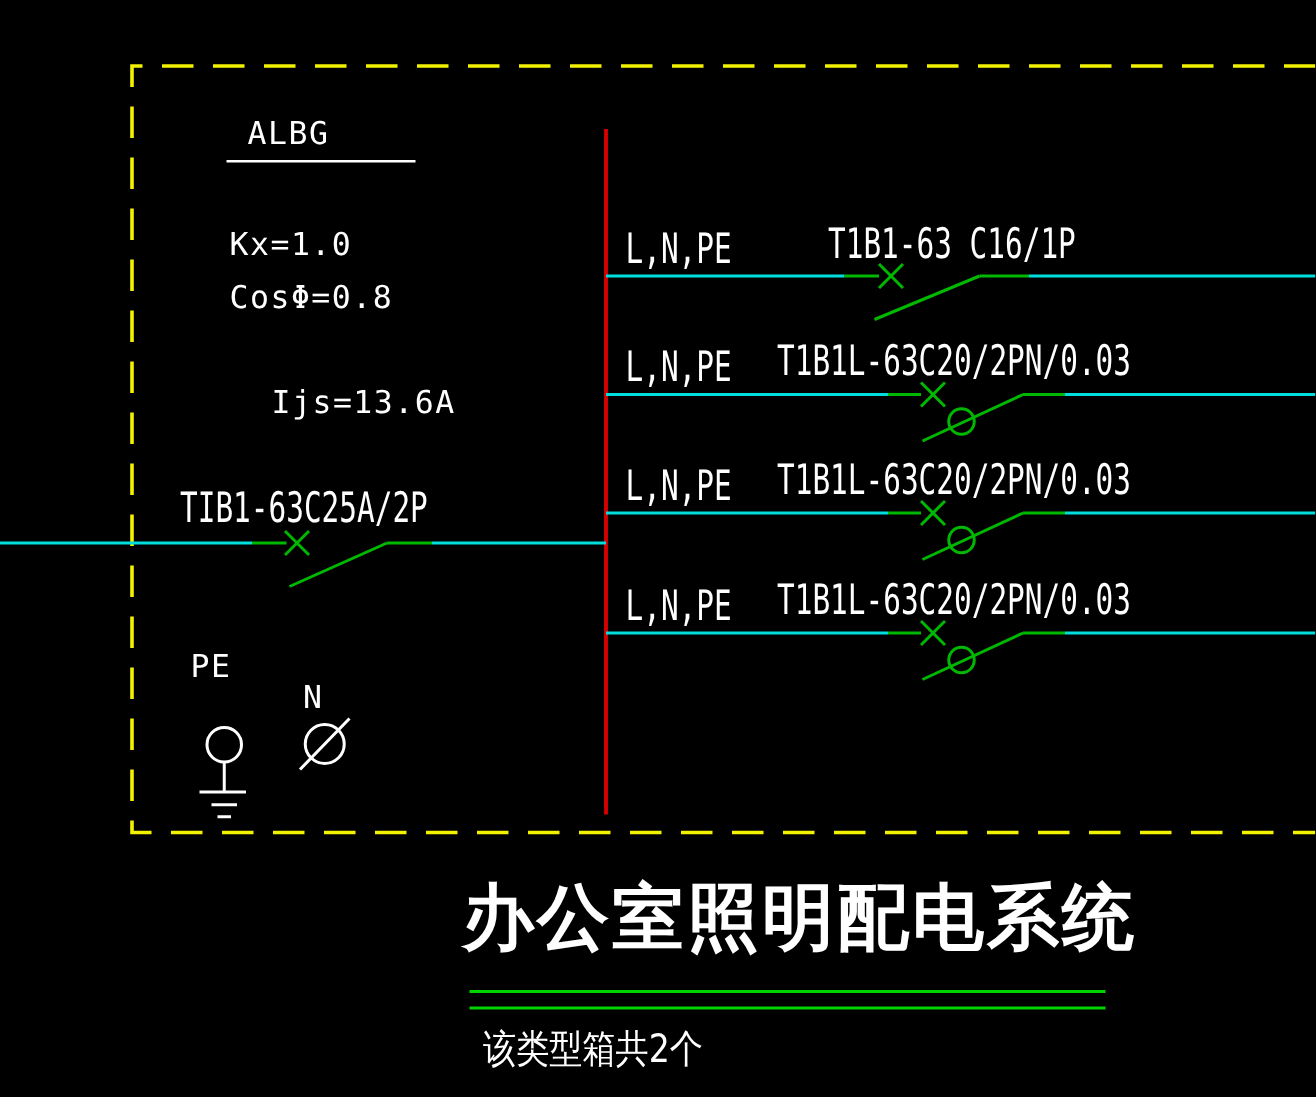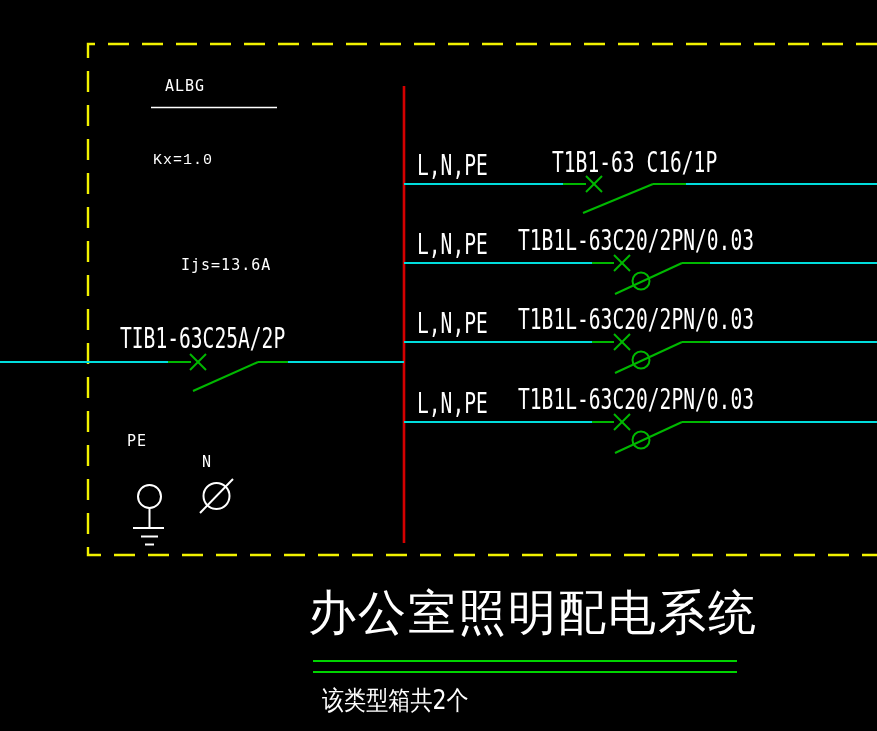--- a/index.html
+++ b/index.html
@@ -2,24 +2,24 @@
 <html><head>
 <meta charset="utf-8">
 <style>
   html,body{margin:0;padding:0;background:#000;}
   .stage{
     position:relative;width:877px;height:731px;background:#000;
     overflow:hidden;font-family:"DejaVu Sans Mono","Liberation Mono",monospace;
   }
   .stage svg{position:absolute;left:0;top:0;}
   .txt{position:absolute;color:#fff;line-height:1;white-space:pre;}
-  .cad{font-size:15px;letter-spacing:1px;font-weight:400;}
+  .cad{font-size:21px;letter-spacing:1px;font-weight:400;}
   .cad-label{font-size:28px;transform:scaleX(0.70);transform-origin:left top;font-weight:400;}
   .cjk-title{
-    font-size:48px;letter-spacing:2px;font-weight:400;
+    font-size:48px;letter-spacing:2px;font-weight:700;
     font-family:"DejaVu Sans","Liberation Sans",sans-serif;
   }
   .cjk-note{
     font-size:26px;transform:scaleX(0.85);transform-origin:left top;
     font-family:"DejaVu Sans","Liberation Sans",sans-serif;
   }
 </style>
 </head>
 <body>
 
@@ -98,21 +98,22 @@
     <g stroke="#ffffff" stroke-width="2" fill="none">
       <circle cx="216.5" cy="496" r="13"></circle>
       <line x1="200" y1="513" x2="233" y2="479"></line>
     </g>
 
     <line x1="313" y1="661" x2="737" y2="661" stroke="#00d400" stroke-width="2"></line>
     <line x1="313" y1="672" x2="737" y2="672" stroke="#00d400" stroke-width="2"></line>
   </svg>
 
   <div class="txt cad" style="left:165px;top:79px;">ALBG</div>
-  <div class="txt cad" style="left:153px;top:153px;font-family:Liberation Mono, monospace;">Kx=1.0</div>
+  <div class="txt cad" style="left:153px;top:153px;">Kx=1.0</div>
+  <div class="txt cad" style="left:153px;top:188px;">CosΦ=0.8</div>
   <div class="txt cad" style="left:153px;top:258px;margin-left:28px;">Ijs=13.6A</div>
 
   <div class="txt cad-label" style="left:120px;top:325px;">TIB1-63C25A/2P</div>
 
   <div class="txt cad-label" style="left:417px;top:152px;">L,N,PE</div>
   <div class="txt cad-label" style="left:417px;top:231px;">L,N,PE</div>
   <div class="txt cad-label" style="left:417px;top:310px;">L,N,PE</div>
   <div class="txt cad-label" style="left:417px;top:390px;">L,N,PE</div>
 
   <div class="txt cad-label" style="left:552px;top:149px;">T1B1-63 C16/1P</div>

